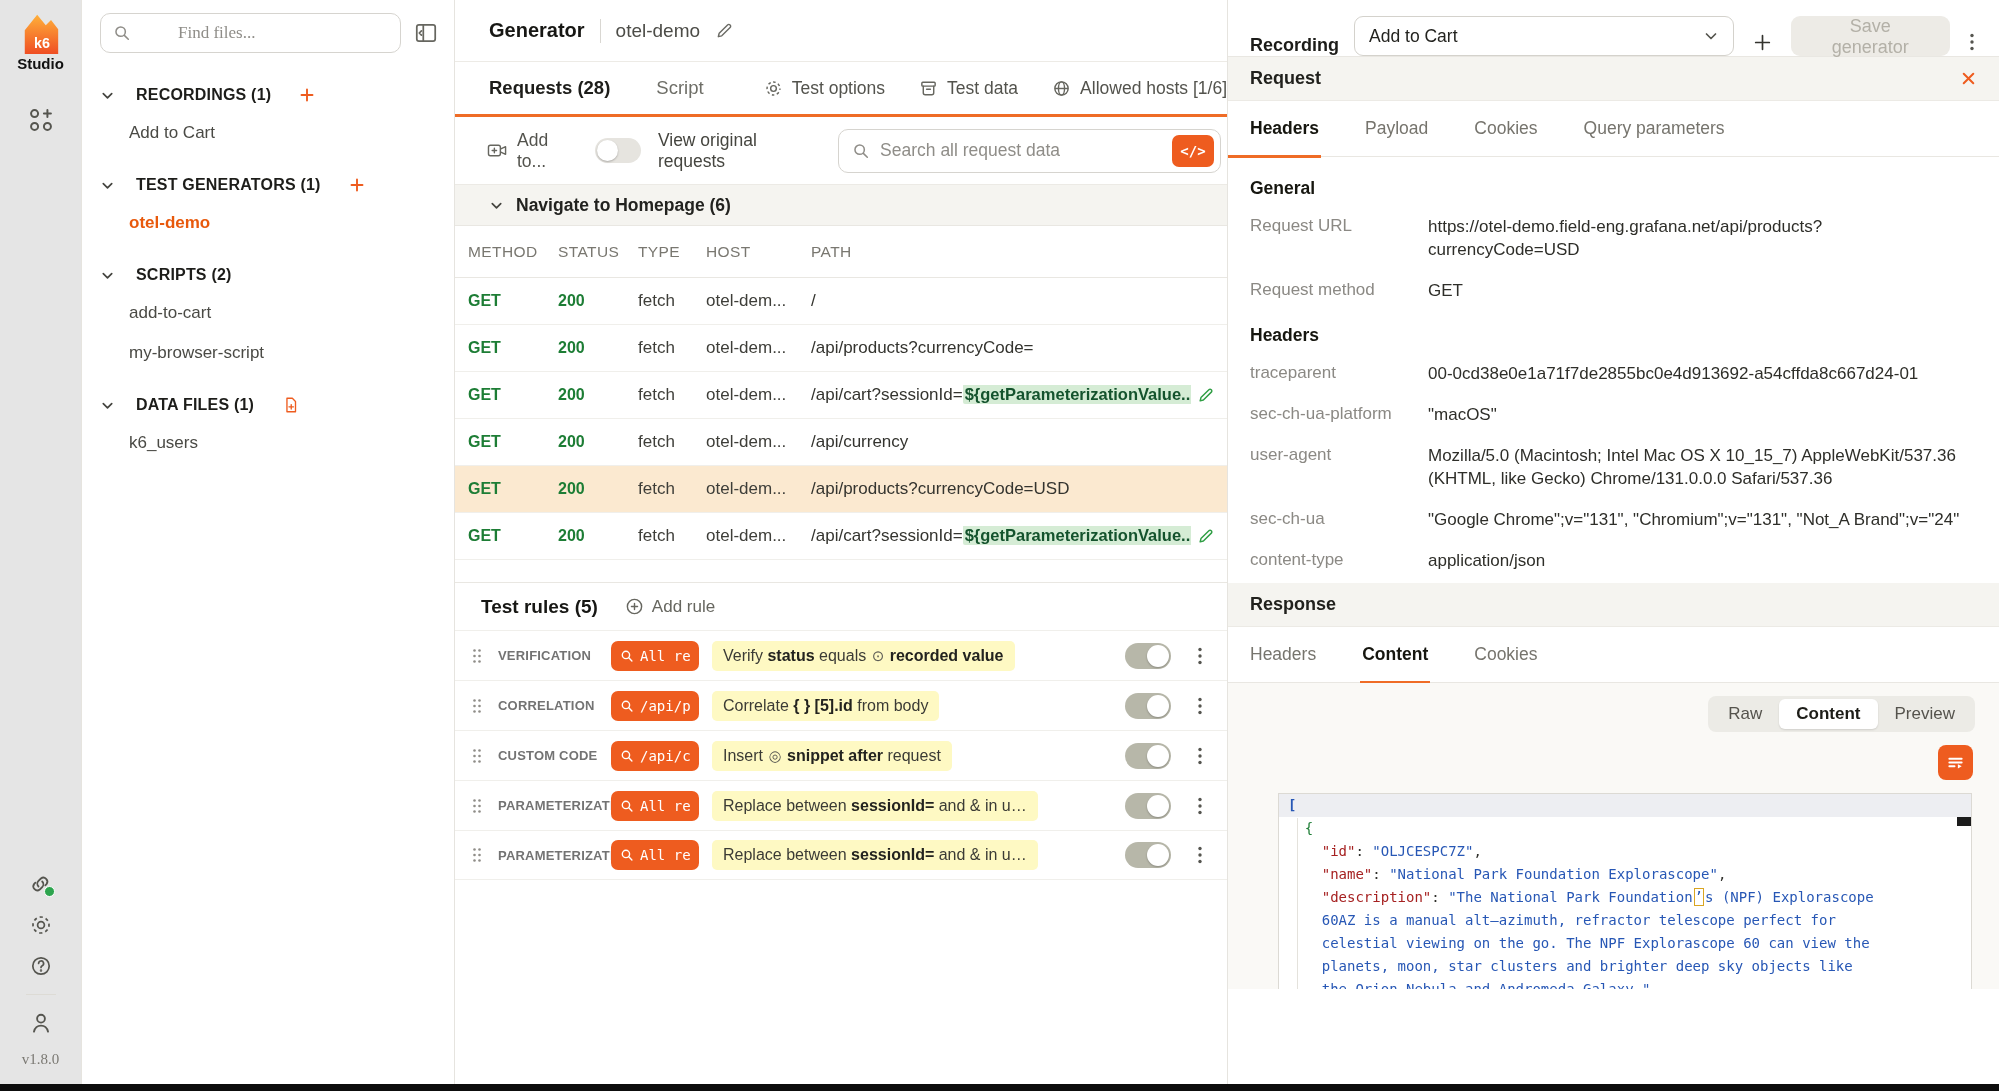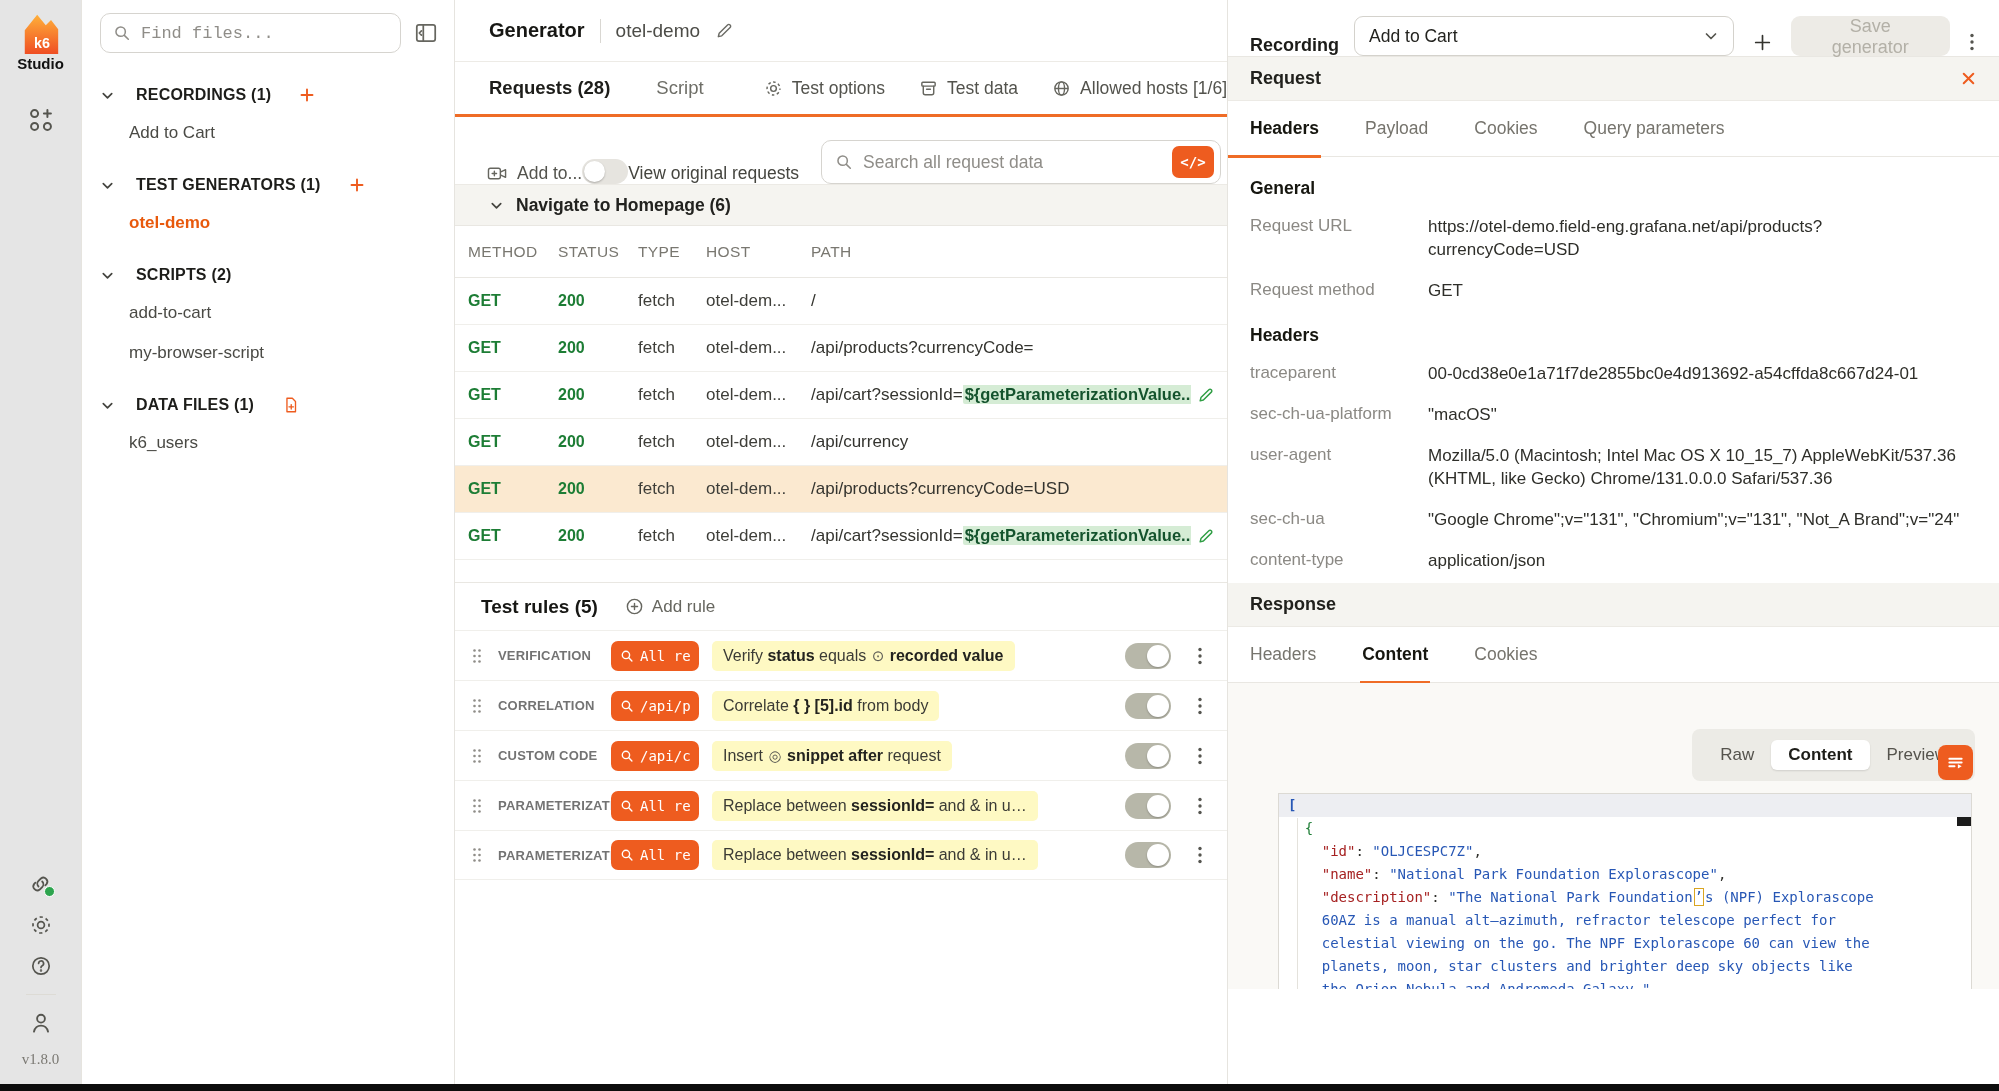--- a/index.html
+++ b/index.html
@@ -17,21 +17,21 @@
   .rail-bottom { position:absolute; bottom:16px; left:0; width:100%; display:flex; flex-direction:column; align-items:center; gap:15px; }
   .rail-icon { color:#55554f; position:relative; width:26px; height:26px; display:flex; align-items:center; justify-content:center; }
   .rail-icon .dot { position:absolute; right:-1px; bottom:0px; width:11px; height:11px; border-radius:50%; background:#2da44e; border:1.5px solid #fff; }
   .rail-div { width:30px; height:1px; background:#dddbd5; }
   .version { font-size:15px; color:#7b7973; font-family:Liberation Serif, serif; }
 
   
   .sidebar { position:absolute; left:82px; top:0; bottom:7px; width:373px; border-right:1px solid #e6e4df; background:#fff; padding-top:13px; }
   .findrow { display:flex; align-items:center; gap:11px; padding:0 14px 0 18px; }
   .findbox { flex:1; height:40px; border:1.5px solid #d6d4cf; border-radius:10px; display:flex; align-items:center; gap:10px; padding:0 12px; color:#8f8d88; }
-  .findbox input { border:0; outline:0; flex:1; font-size:17px; font-family:Liberation Mono, monospace; color:#8b5cf6; background:transparent; }
+  .findbox input { border:0; outline:0; flex:1; font-size:17px; font-family:Liberation Serif, serif; color:#8b5cf6; background:transparent;margin-left:37px; }
   .findbox input::placeholder { color:#8f8d88; }
   .collapse-btn { color:#66665f; width:28px; height:28px; display:flex; align-items:center; justify-content:center; }
   .sections { margin-top:24px; }
   .sec { margin-bottom:14px; }
   .sec-head { display:flex; align-items:center; gap:21px; padding:9px 18px; }
   .sec-head .chev { color:#44443f; display:flex; }
   .sec-label { font-size:16px; font-weight:bold; color:#1d1d1a; letter-spacing:.2px; }
   .sec-action { color:#ee5c1f; display:flex; margin-left:7px; }
   .sec-item { padding:10px 18px 10px 47px; font-size:17px; color:#4a4a45; cursor:default; }
   .sec-item.active { color:#e8590c; font-weight:bold; }
@@ -42,21 +42,21 @@
   .m-title { font-size:20px; font-weight:bold; color:#171714; }
   .vdiv { width:1px; height:24px; background:#d9d7d2; }
   .m-name { font-size:19px; color:#4c4c47; }
   .m-pencil { color:#6b6b65; display:flex; }
   .m-tabs { height:55px; display:flex; align-items:center; padding-left:34px; gap:46px; border-bottom:3px solid #ef6c26; }
   .mtab { font-size:18.5px; color:#6e6e67; cursor:default; }
   .mtab.act { color:#1d1d1a; font-weight:600; }
   .m-tab-actions { margin-left:auto; display:flex; gap:34px; }
   .taction { display:flex; align-items:center; gap:9px; font-size:17.5px; color:#53534d; }
   .taction .ticon { color:#66665f; display:flex; }
-  .m-toolbar { height:68px; display:flex; align-items:flex-end; padding:0 6px 0 32px; border-bottom:1px solid #eceae5; }
+  .m-toolbar { height:68px; display:flex; align-items:center; padding:0 6px 0 32px; gap:17px; border-bottom:1px solid #eceae5; }
   .addto { display:flex; align-items:center; gap:9px; font-size:17.5px; color:#53534d; }
   .addto .ticon { color:#66665f; display:flex; }
   .toggle { position:relative; border-radius:13px; cursor:pointer; flex-shrink:0; }
   .toggle .knob { position:absolute; top:2px; border-radius:50%; background:#fff; box-shadow:0 1px 2px rgba(0,0,0,.25); }
   .toggle.off { width:46px; height:25px; background:#e6e4df; }
   .toggle.off .knob { left:2px; width:21px; height:21px; }
   .toggle.on { width:46px; height:26px; background:#b7b7a9; }
   .toggle.on .knob { right:2px; width:22px; height:22px; }
   .viewlbl { font-size:17.5px; color:#45453f; }
   .searchbox { margin-left:auto; width:400px; height:44px; border:1.5px solid #d6d4cf; border-radius:10px; display:flex; align-items:center; gap:10px; padding:0 6px 0 13px; color:#8f8d88; }
@@ -114,21 +114,21 @@
   .ptab { font-size:17.5px; color:#76746d; display:flex; align-items:center; position:relative; padding:0 2px; }
   .ptab:first-child { padding-left:22px; }
   .ptab.act { color:#16160f; font-weight:600; }
   .ptab.act::after { content:""; position:absolute; left:0; right:0; bottom:-1.5px; height:3px; background:#ef6c26; }
   .details { height:426px; overflow:hidden; padding:8px 22px 0; }
   .dsec-title { font-size:17.5px; font-weight:bold; color:#16160f; margin:13px 0 8px; }
   .kv { display:flex; padding:9px 0; }
   .kvk { width:178px; flex-shrink:0; font-size:17px; color:#8b8984; }
   .kvv { flex:1; font-size:17px; color:#2e2e29; white-space:pre-line; overflow-wrap:anywhere; line-height:1.35; }
   .resp-content { position:relative; height:306px; background:#faf9f6; }
-  .vm-switch { position:absolute; top:13px; right:24px; background:#ecebe6; border-radius:8px; padding:11px; display:flex;margin-top:33px; }
+  .vm-switch { position:absolute; top:13px; right:24px; background:#ecebe6; border-radius:8px; padding:3px; display:flex; }
   .vm { padding:5px 17px; font-size:17px; color:#55534d; border-radius:6px; }
   .vm.act { background:#fff; color:#1d1d18; font-weight:600; box-shadow:0 1px 2px rgba(0,0,0,.12); }
   .wrapbtn { position:absolute; top:62px; right:26px; width:35px; height:35px; border-radius:8px; background:#ee5c1f; display:flex; align-items:center; justify-content:center; }
   .codebox { position:absolute; left:50px; right:27px; top:110px; bottom:0; background:#fff; border:1px solid #dcdad4; border-bottom:none; overflow:hidden; font-family:"DejaVu Sans Mono", monospace; font-size:14px; line-height:23px; }
   .codebox .guide { position:absolute; left:18px; top:24px; bottom:0; width:1px; background:#e4e2dc; }
   .vthumb { position:absolute; right:0; top:23px; width:14px; height:9px; background:#1c1c1c; }
   .cl { white-space:pre; padding-left:9px; }
   .cl.hl { background:#edeef2; }
   .cl .p { color:#2f2f2b; }
   .cl .k { color:#a62121; }

